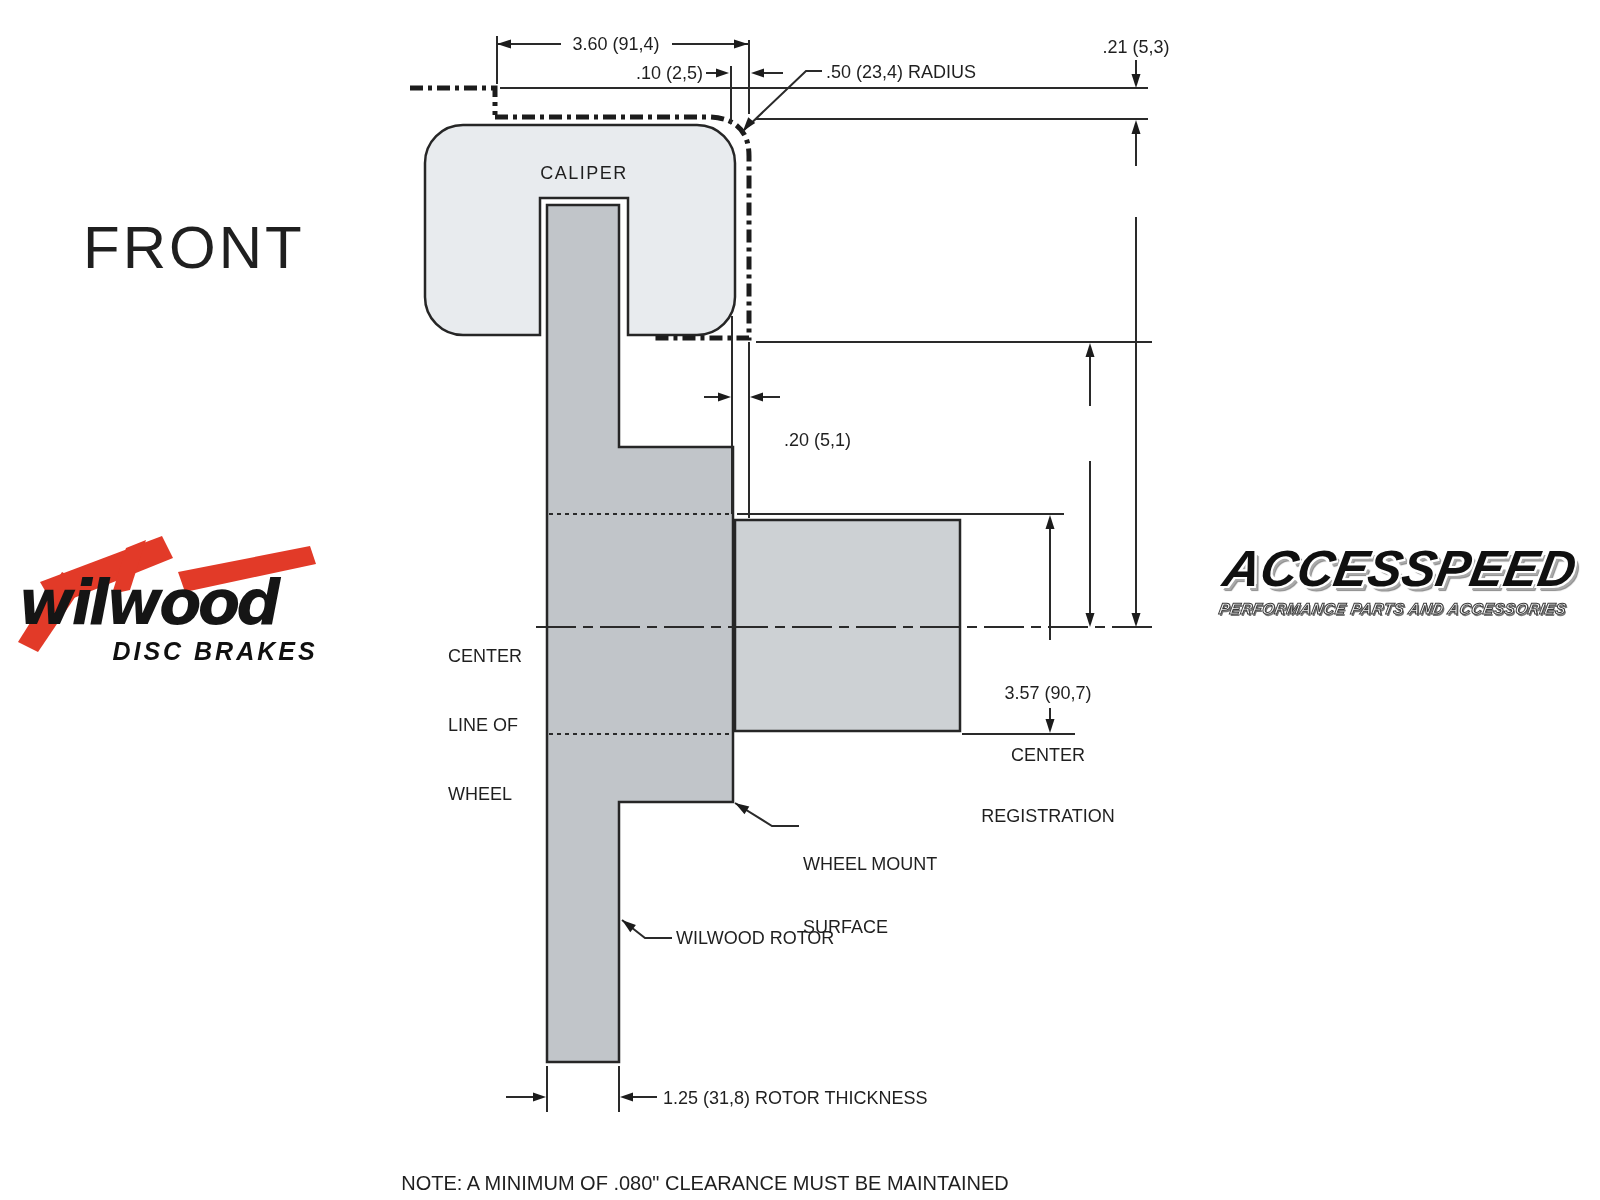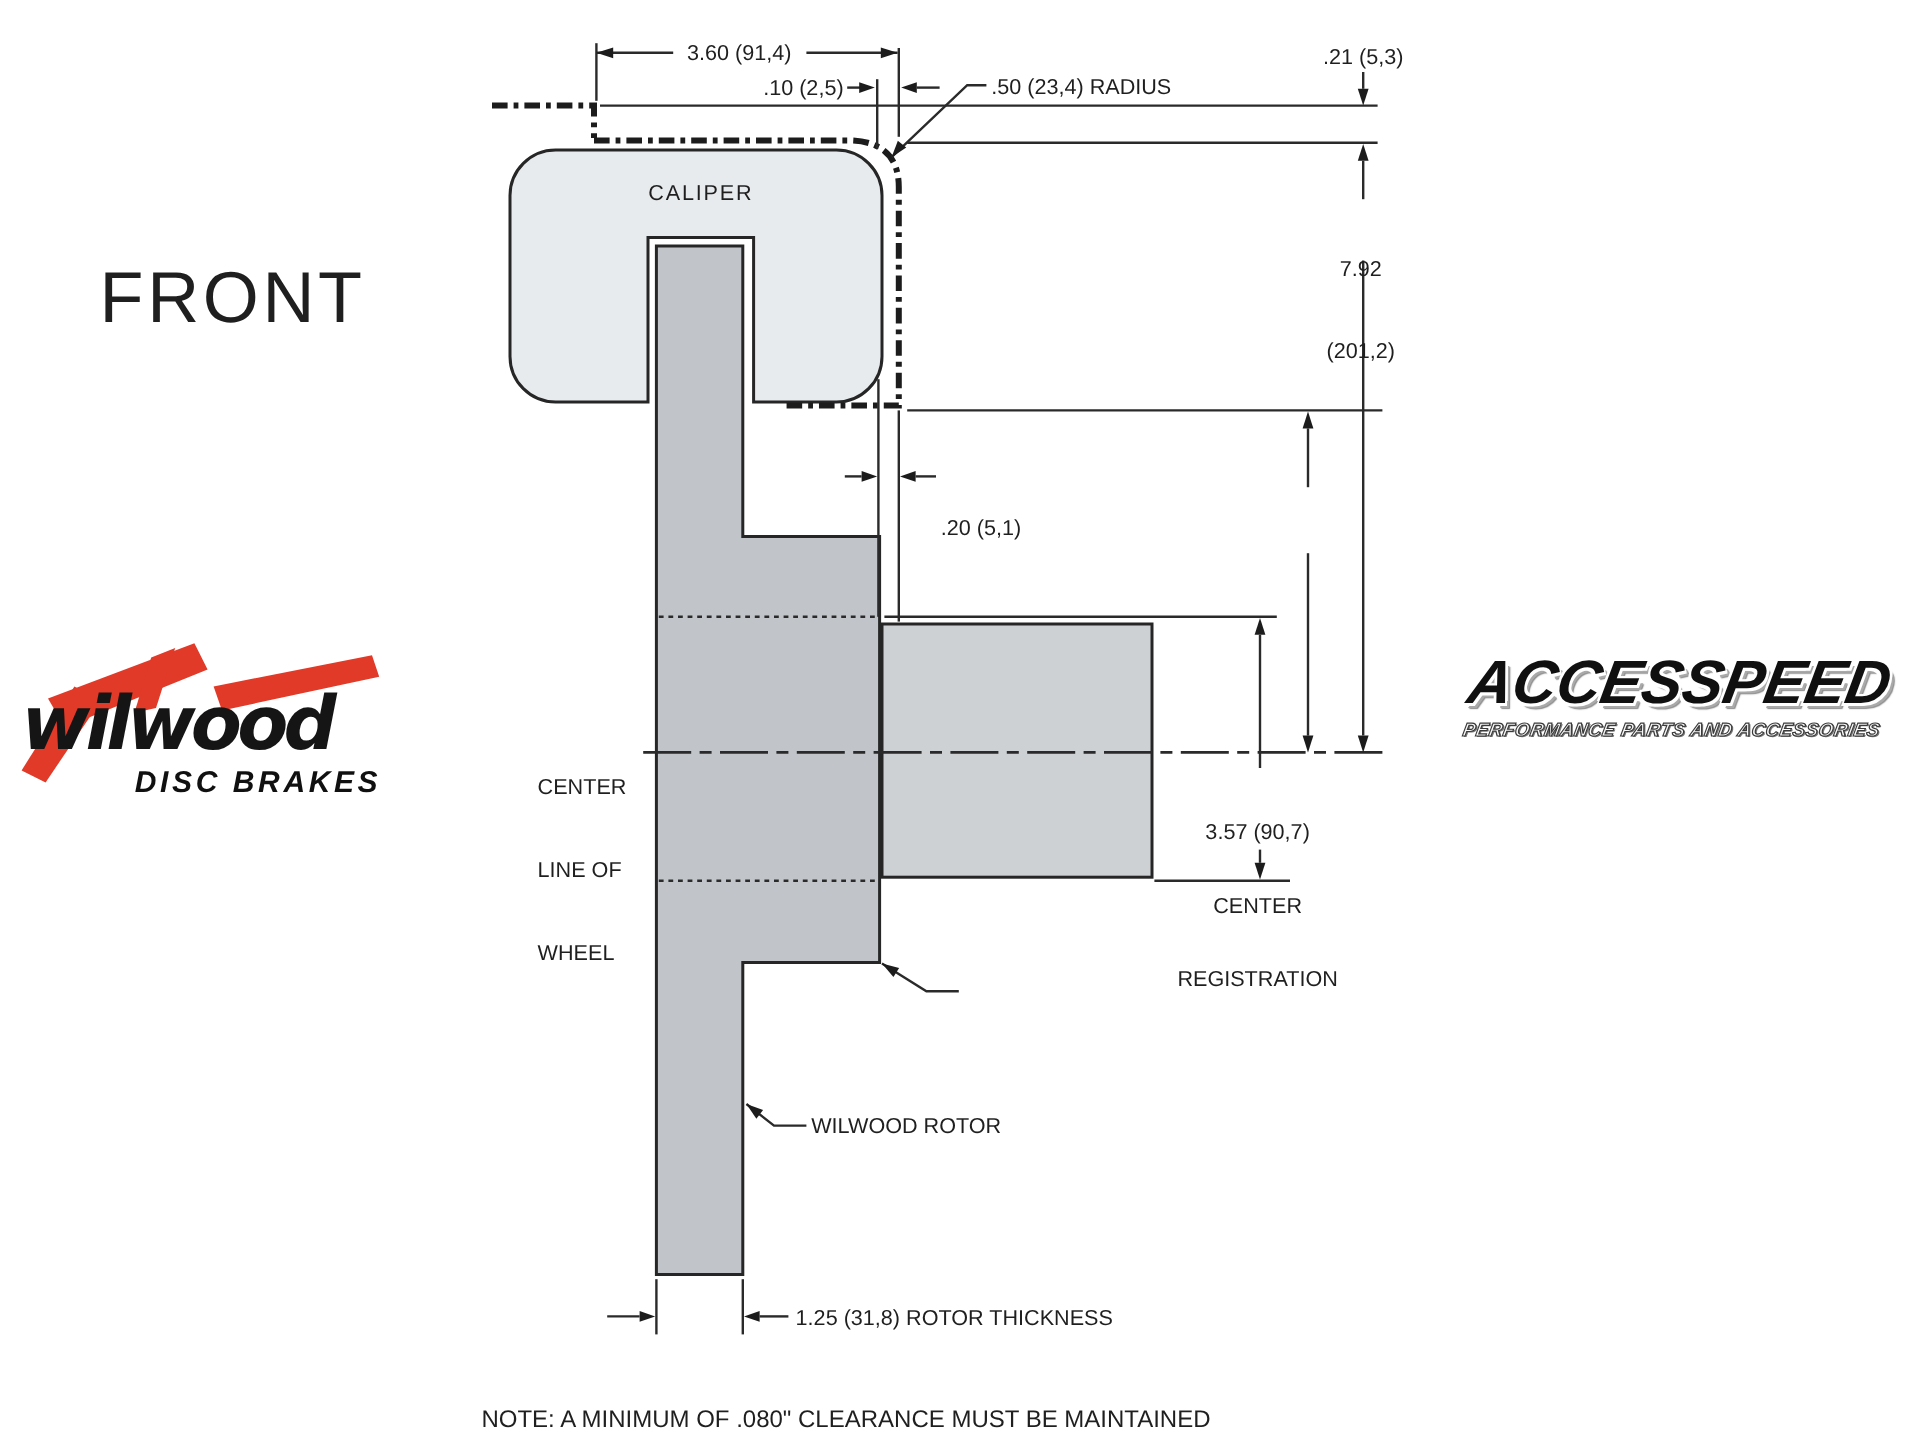--- a/index.html
+++ b/index.html
@@ -122,50 +122,50 @@
         <polygon points="168,52 300,26 306,44 175,72"></polygon>
         <polygon points="116,28 136,20 120,70 102,74"></polygon>
       </g>
       <text x="8" y="104" font-family="DejaVu Sans, sans-serif" font-size="62" font-weight="bold" font-style="italic" letter-spacing="-4" fill="#151515">wilwood</text>
       <text x="205" y="140" text-anchor="middle" font-family="Liberation Sans, sans-serif" font-size="25" font-weight="bold" font-style="italic" letter-spacing="3" fill="#101010">DISC BRAKES</text>
     </g>
   </svg>
 
   <div class="t front" style="left:83px;top:237px;">FRONT</div>
 
-  <div class="t caliper" style="left:584px;top:150px;"><span class="c" style="display:block">CALIPER</span></div>
+  <div class="t caliper" style="left:584px;top:162px;"><span class="c" style="display:block">CALIPER</span></div>
 
   <div class="t c" style="left:616px;top:33px;">3.60 (91,4)</div>
 
   <div class="t r" style="left:703px;top:62px;">.10 (2,5)</div>
 
   <div class="t" style="left:826px;top:61px;">.50 (23,4) RADIUS</div>
 
   <div class="t c" style="left:1136px;top:36px;">.21 (5,3)</div>
 
-  <div class="t c dim2" style="left:1134px;top:168px;">
-    <span style="display:block">7.92</span>
-    <span style="display:block">(201,2)</span>
-  </div>
 
 
   <div class="t" style="left:784px;top:387px;margin-top:42px;">.20 (5,1)</div>
 
   <div class="t mlines" style="left:448px;top:599px;line-height:23px;">
     <span style="display:block">CENTER</span>
     <span style="display:block">LINE OF</span>
     <span style="display:block">WHEEL</span>
   </div>
 
   <div class="t c dim3" style="left:1048px;top:642px;">
     <span style="display:block">3.57 (90,7)</span>
     <span style="display:block">CENTER</span>
     <span style="display:block">REGISTRATION</span>
   </div>
 
+  <div class="t mlines" style="left:803px;top:812px;">
+    <span style="display:block">WHEEL MOUNT</span>
+    <span style="display:block">SURFACE</span>
+  </div>
 
   <div class="t" style="left:676px;top:927px;">WILWOOD ROTOR</div>
 
   <div class="t" style="left:663px;top:1087px;">1.25 (31,8) ROTOR THICKNESS</div>
 
   <div class="t note" style="left:705px;top:1126px;">
     <span style="display:block">NOTE: A MINIMUM OF .080" CLEARANCE MUST BE MAINTAINED</span>
     
   </div>
 

